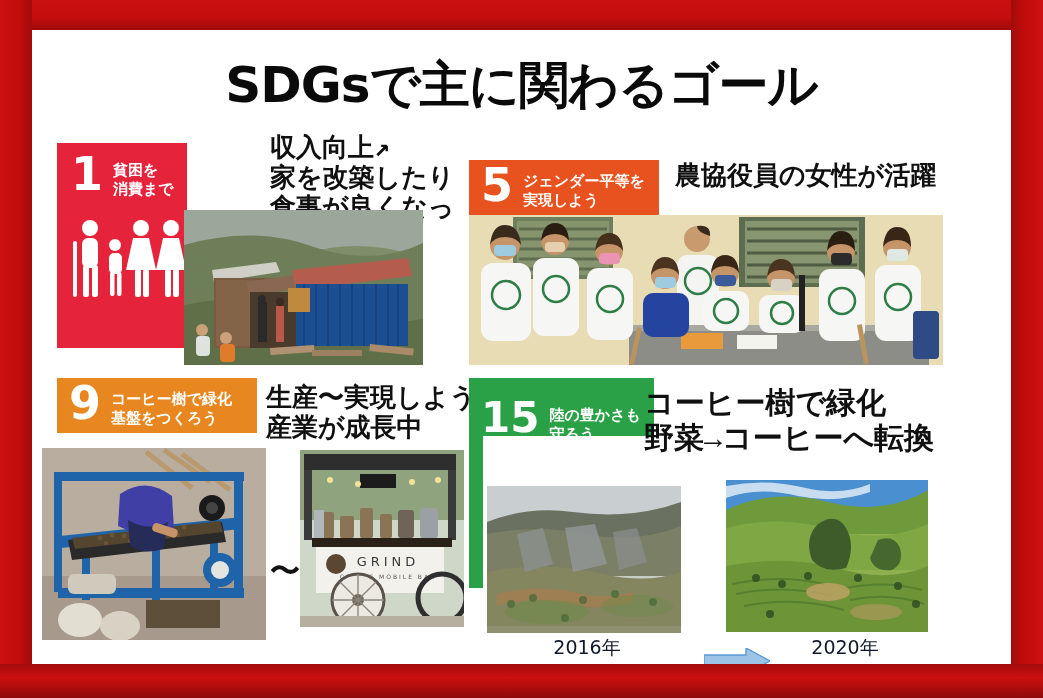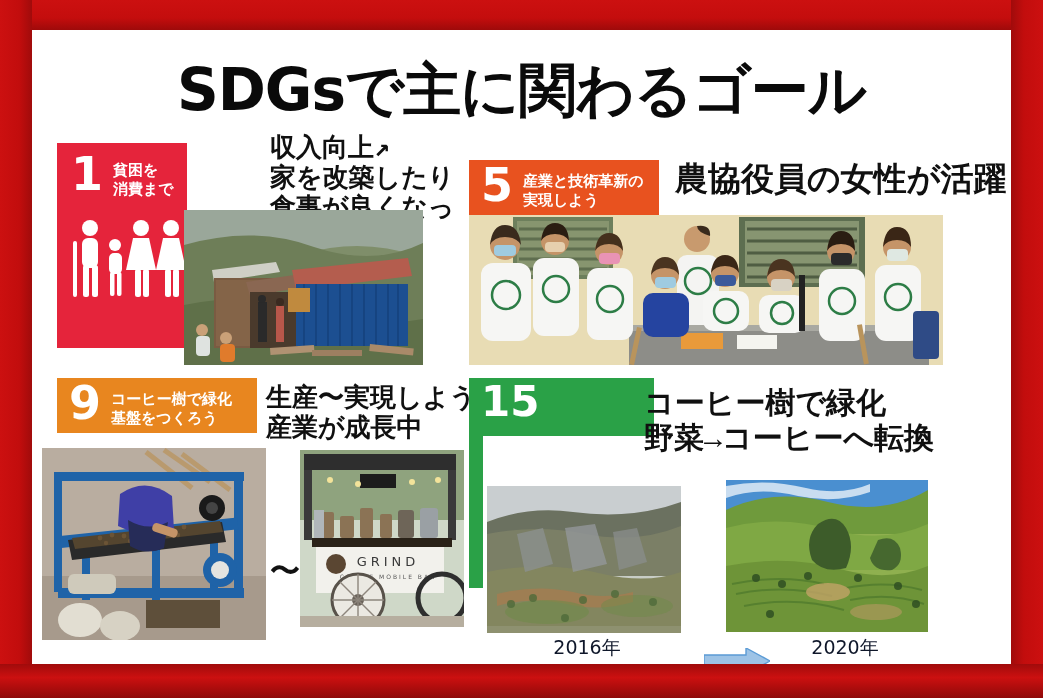--- a/index.html
+++ b/index.html
@@ -27,21 +27,21 @@
 
   .canvas {
     position: absolute; left: 32px; top: 30px;
     width: 979px; height: 634px; background: #fff;
     overflow: hidden;
   }
   
   .title {
     position: absolute; left: 0; top: 22px; width: 979px;
     text-align: center;
-    font-size: 58px; font-weight: 700; color: #0a0a0a;
+    font-size: 50px; font-weight: 700; color: #0a0a0a;
     letter-spacing: -1px;
     white-space: nowrap;
     font-family: "DejaVu Sans", "Liberation Sans", sans-serif;
   }
   
   .sdg {
     position: absolute;
     display: flex; align-items: flex-start;
     color: #fff;
     overflow: hidden;
@@ -58,38 +58,38 @@
     white-space: pre-line;
   }
   #sdg1  { left: 25px;  top: 113px; width: 130px; height: 205px; background: #e5243b;
            flex-direction: column; padding: 14px 0 0 14px; }
   #sdg1 .row { display:flex; }
   #sdg5  { left: 437px; top: 130px; width: 190px; height: 55px; background: #e8521f;
            padding: 8px 0 0 12px; }
   #sdg9  { left: 25px;  top: 348px; width: 200px; height: 55px; background: #e8861f;
            padding: 8px 0 0 12px; }
   #sdg15 { left: 437px; top: 348px; width: 185px; height: 58px; background: #2aa147;
-           padding: 8px 0 0 12px; }
+           padding: 24px 0 0 12px; }
   #sdg15 .num { font-size: 42px; }
   
   .pictogram { margin-top: 20px; width: 116px; }
 
   
   .green-bar { position: absolute; left: 437px; top: 406px; width: 14px; height: 152px;
                background: #2aa147; }
 
   
   .anno {
     position: absolute;
     font-family: Liberation Mono, monospace;
     font-weight: 700; color: #101010;
     white-space: pre-line; line-height: 1.15;
   }
   #anno1  { left: 238px; top: 105px; font-size: 26px; }
-  #anno5  { left: 643px; top: 133px; font-size: 33px; }
+  #anno5  { left: 643px; top: 133px; font-size: 26px; }
   #anno9  { left: 234px; top: 355px; font-size: 26px; }
   #anno15 { left: 612px; top: 358px; font-size: 30px; }
 
   
   .photo { position: absolute; overflow: hidden; background:#a21caf; }
   #photo-house  { left: 152px; top: 180px; width: 239px; height: 155px; }
   #photo-women  { left: 437px; top: 185px; width: 474px; height: 150px; }
   #photo-mill   { left: 10px; top: 418px; width: 224px; height: 192px; }
   #photo-cart   { left: 268px; top: 420px; width: 164px; height: 177px; }
   #photo-2016   { left: 455px; top: 456px; width: 194px; height: 147px; }
@@ -203,21 +203,21 @@
         <rect x="36" y="134" width="15" height="18" rx="4" fill="#e07b2c"></rect>
 
         <rect x="86" y="138" width="44" height="7" fill="#b09272" transform="rotate(-4 86 138)"></rect>
         <rect x="128" y="140" width="50" height="6" fill="#9d7f61"></rect>
         <rect x="186" y="134" width="44" height="7" fill="#a98a69" transform="rotate(6 186 134)"></rect>
       </svg>
     </div>
 
     <div class="sdg" id="sdg5">
       <div class="num">5</div>
-      <div class="txt">産業と技術革新の
+      <div class="txt">ジェンダー平等を
 実現しよう</div>
     </div>
     <div class="anno" id="anno5">農協役員の女性が活躍</div>
 
     <div class="photo" id="photo-women">
       <svg viewBox="0 0 474 150" width="474" height="150" preserveAspectRatio="none">
         <rect width="474" height="150" fill="#e8dcb4"></rect>
 
         <rect x="44" y="2" width="100" height="62" fill="#6d7f5c"></rect>
         <rect x="48" y="6" width="92" height="54" fill="#87956f"></rect>
@@ -419,20 +419,22 @@
           <line x1="40" y1="132" x2="76" y2="168"></line>
             <line x1="40" y1="168" x2="76" y2="132"></line>
         </g>
         <circle cx="142" cy="148" r="24" fill="none" stroke="#2e2e2e" stroke-width="5"></circle>
         <rect x="0" y="166" width="164" height="11" fill="#b6ae9f"></rect>
       </svg>
     </div>
 
     <div class="sdg" id="sdg15">
       <div class="num">15</div>
+      <div class="txt">陸の豊かさも
+守ろう</div>
     </div>
     <div class="green-bar"></div>
     <div class="anno" id="anno15">コーヒー樹で緑化
 野菜→コーヒーへ転換</div>
 
     <div class="photo" id="photo-2016">
       <svg viewBox="0 0 194 147" width="194" height="147" preserveAspectRatio="none">
         <rect width="194" height="147" fill="#c8cdc6"></rect>
         <rect width="194" height="34" fill="#c9ced0"></rect>
         <path d="M0 36 q40 -16 86 -10 q58 8 108 -10 v38 H0 z" fill="#6b7160"></path>

